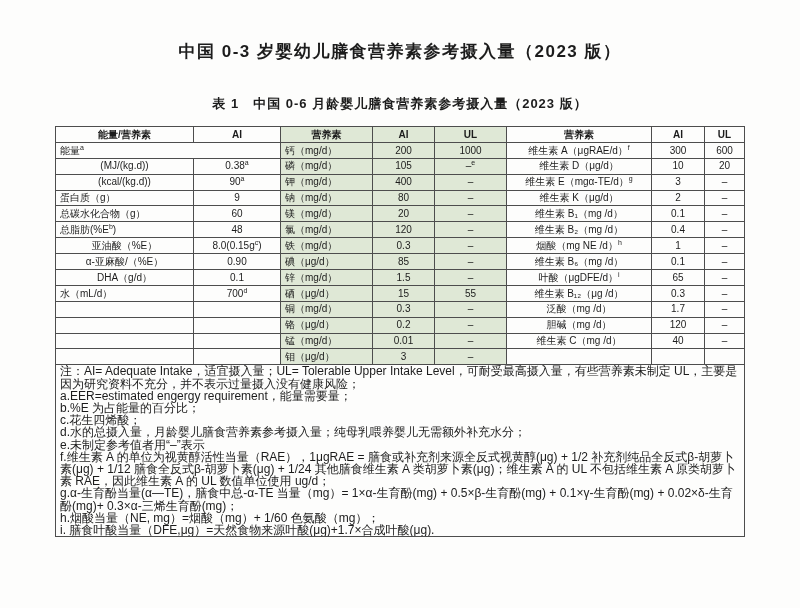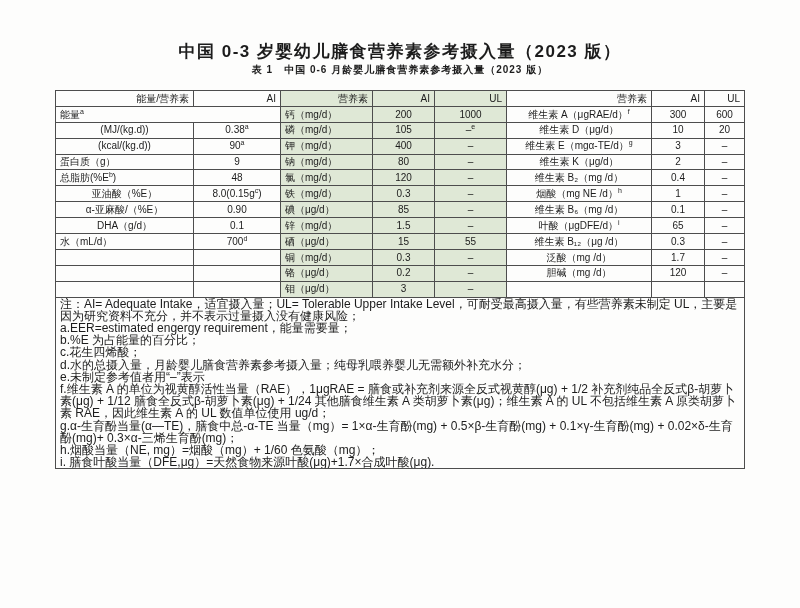--- a/index.html
+++ b/index.html
@@ -13,43 +13,44 @@
   }
   .page { width: 800px; height: 608px; position: relative; }
   .doc-title {
     padding-top: 40px;
     text-align: center;
     font-size: 17px;
     font-weight: bold;
     letter-spacing: 1.5px;
   }
   .table-caption {
+    margin-top: 32px;
     text-align: center;
-    font-size: 10px;
+    font-size: 13px;
     font-weight: bold;
     letter-spacing: 1px;
   }
   table.nutrient {
     border-collapse: collapse;
     table-layout: fixed;
     width: 690px;
     margin: 13px auto 0 auto;
     border: 1.5px solid #3c3c3c;
   }
   table.nutrient th, table.nutrient td {
     border: 1px solid #4d4d4d;
     font-size: 10px;
     line-height: 1.15;
     height: 15.9px;
     padding: 0 4px;
     white-space: nowrap;
     overflow: hidden;
     vertical-align: middle;
   }
-  table.nutrient th { font-weight: normal; text-align: right; margin-top: 36px; }
+  table.nutrient th { font-weight: bold; text-align: center; margin-top: 36px; }
   td.c { text-align: center; }
   td.l { text-align: left; }
   .green { background: #dfe8d6; }
   sup { font-size: 7px; line-height: 0; }
   td.notes-cell {
     white-space: normal;
     height: auto;
     padding: 3px 6px 6px 6px;
     vertical-align: top;
   }
@@ -123,20 +124,30 @@
           <td class="l">蛋白质（g）</td>
           <td class="c">9</td>
           <td class="l green">钠（mg/d）</td>
           <td class="c green">80</td>
           <td class="c green">–</td>
           <td class="c">维生素 K（μg/d）</td>
           <td class="c">2</td>
           <td class="c">–</td>
         </tr>
         <tr>
+          <td class="l">总碳水化合物（g）</td>
+          <td class="c">60</td>
+          <td class="l green">镁（mg/d）</td>
+          <td class="c green">20</td>
+          <td class="c green">–</td>
+          <td class="c">维生素 B₁（mg /d）</td>
+          <td class="c">0.1</td>
+          <td class="c">–</td>
+        </tr>
+        <tr>
           <td class="l">总脂肪(%E<sup>b</sup>)</td>
           <td class="c">48</td>
           <td class="l green">氯（mg/d）</td>
           <td class="c green">120</td>
           <td class="c green">–</td>
           <td class="c">维生素 B₂（mg /d）</td>
           <td class="c">0.4</td>
           <td class="c">–</td>
         </tr>
         <tr>
@@ -190,20 +201,30 @@
           <td class="c">–</td>
         </tr>
         <tr>
           <td class="l"></td>
           <td class="c"></td>
           <td class="l green">铬（μg/d）</td>
           <td class="c green">0.2</td>
           <td class="c green">–</td>
           <td class="c">胆碱（mg /d）</td>
           <td class="c">120</td>
+          <td class="c">–</td>
+        </tr>
+        <tr>
+          <td class="l"></td>
+          <td class="c"></td>
+          <td class="l green">锰（mg/d）</td>
+          <td class="c green">0.01</td>
+          <td class="c green">–</td>
+          <td class="c">维生素 C（mg /d）</td>
+          <td class="c">40</td>
           <td class="c">–</td>
         </tr>
         <tr>
           <td class="l"></td>
           <td class="c"></td>
           <td class="l green">钼（μg/d）</td>
           <td class="c green">3</td>
           <td class="c green">–</td>
           <td class="c"></td>
           <td class="c"></td>

